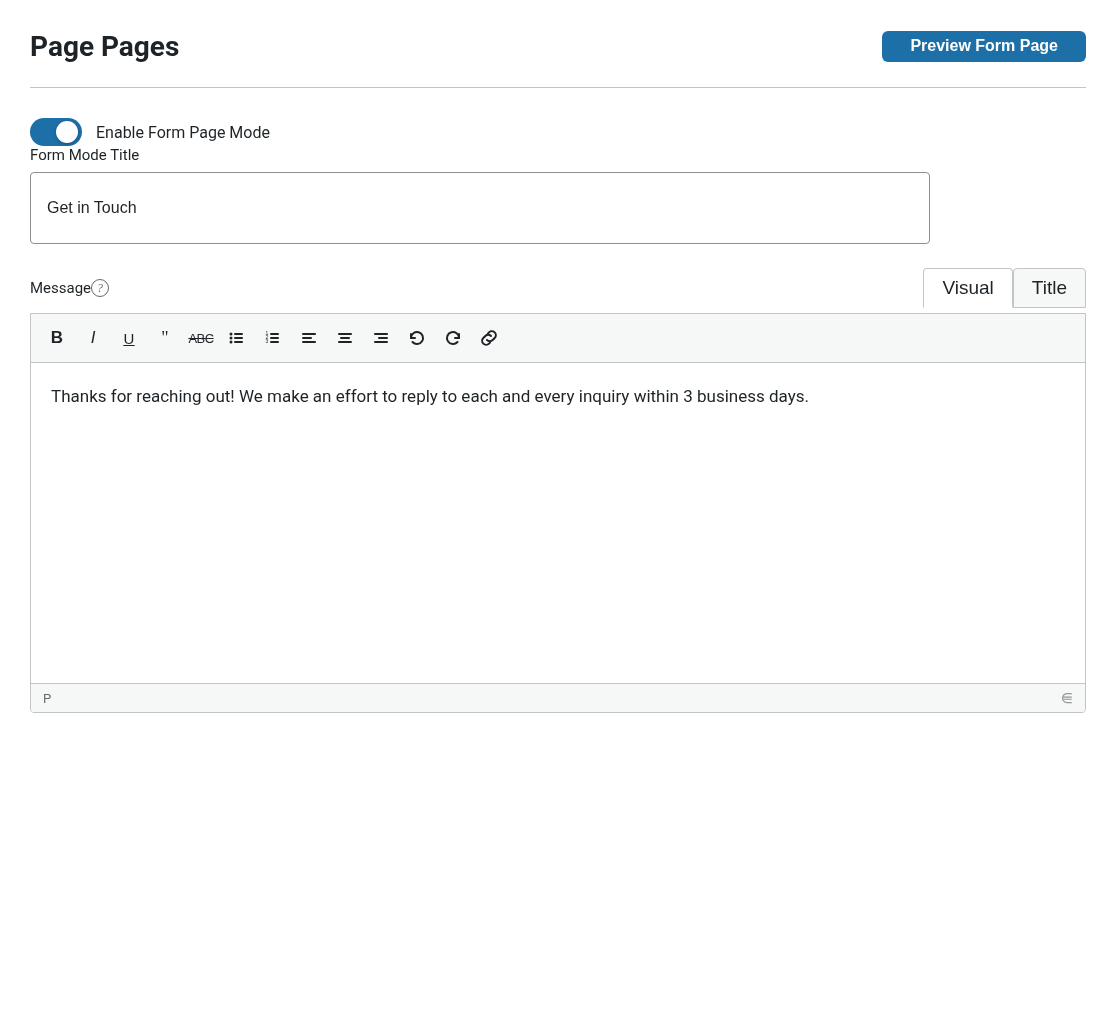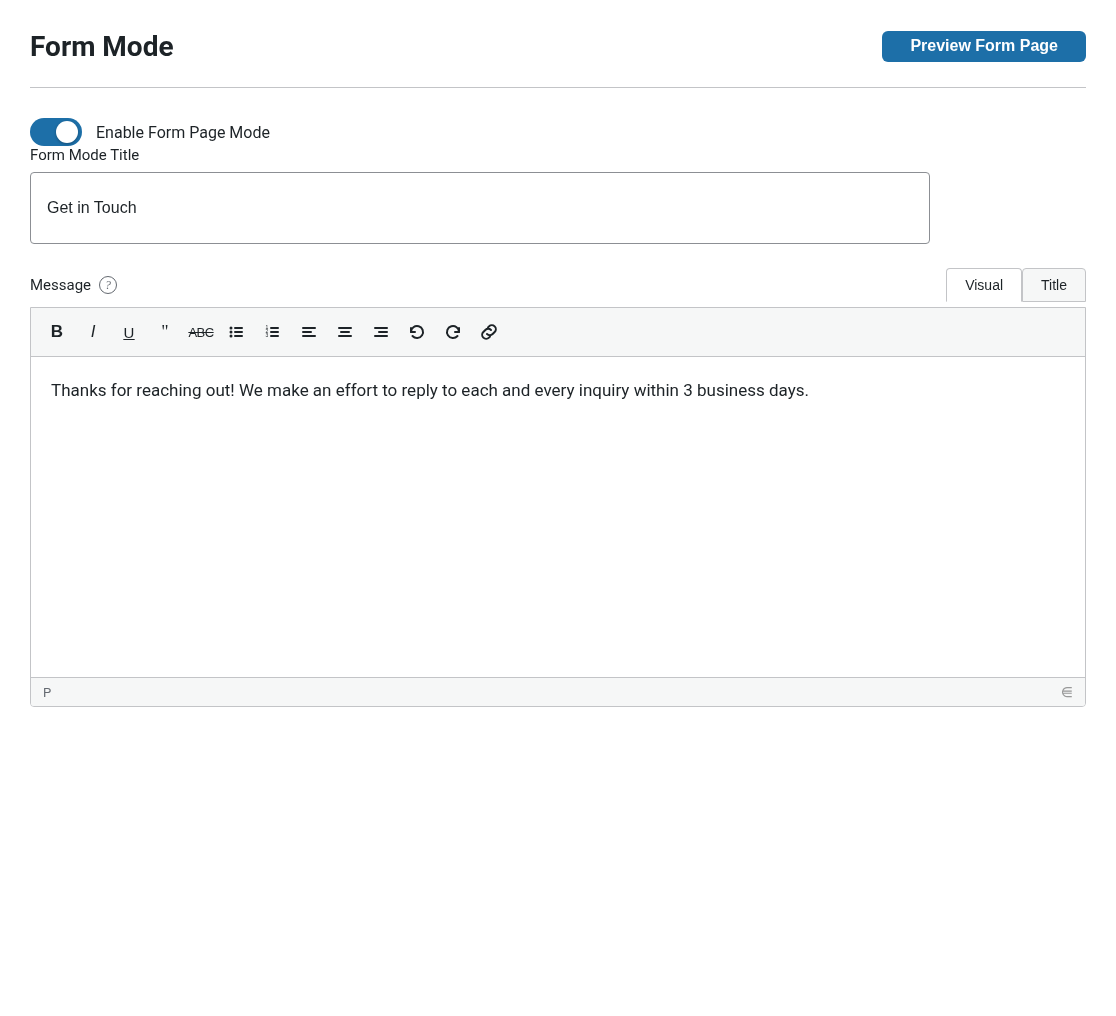--- a/index.html
+++ b/index.html
@@ -122,21 +122,20 @@
     .message-header {
       display: flex;
       align-items: center;
       justify-content: space-between;
       margin-bottom: 0;
     }
 
     .message-label-row {
       display: flex;
       align-items: center;
-      gap: 8px;
     }
 
     .message-label {
       font-size: 15px;
       font-weight: 400;
       color: #1d2327;
     }
 
     .help-icon {
       width: 18px;
@@ -153,21 +152,21 @@
       font-family: Georgia, serif;
     }
 
     .editor-tabs {
       display: flex;
       gap: 0;
     }
 
     .editor-tab {
       padding: 8px 18px;
-      font-size: 14px;
+      font-size: 19px;
       border: 1px solid #c3c4c7;
       background: #f6f7f7;
       color: #1d2327;
       cursor: pointer;
       border-radius: 4px 4px 0 0;
     }
 
     .editor-tab.active {
       background: #fff;
       border-bottom-color: #fff;
@@ -237,21 +236,21 @@
     }
 
     .visual-tab-container {
       margin-top: 6px;
     }
   </style>
 </head>
 <body>
 
 <div class="page-header">
-  <h1 class="page-title">Form Mode</h1>
+  <h1 class="page-title">Page Pages</h1>
   <button class="preview-button">Preview Form Page</button>
 </div>
 
 <hr class="divider">
 
 <div class="toggle-row">
   <label class="toggle-switch">
     <input type="checkbox" checked="" style="">
     <span class="toggle-slider"></span>
   </label>

